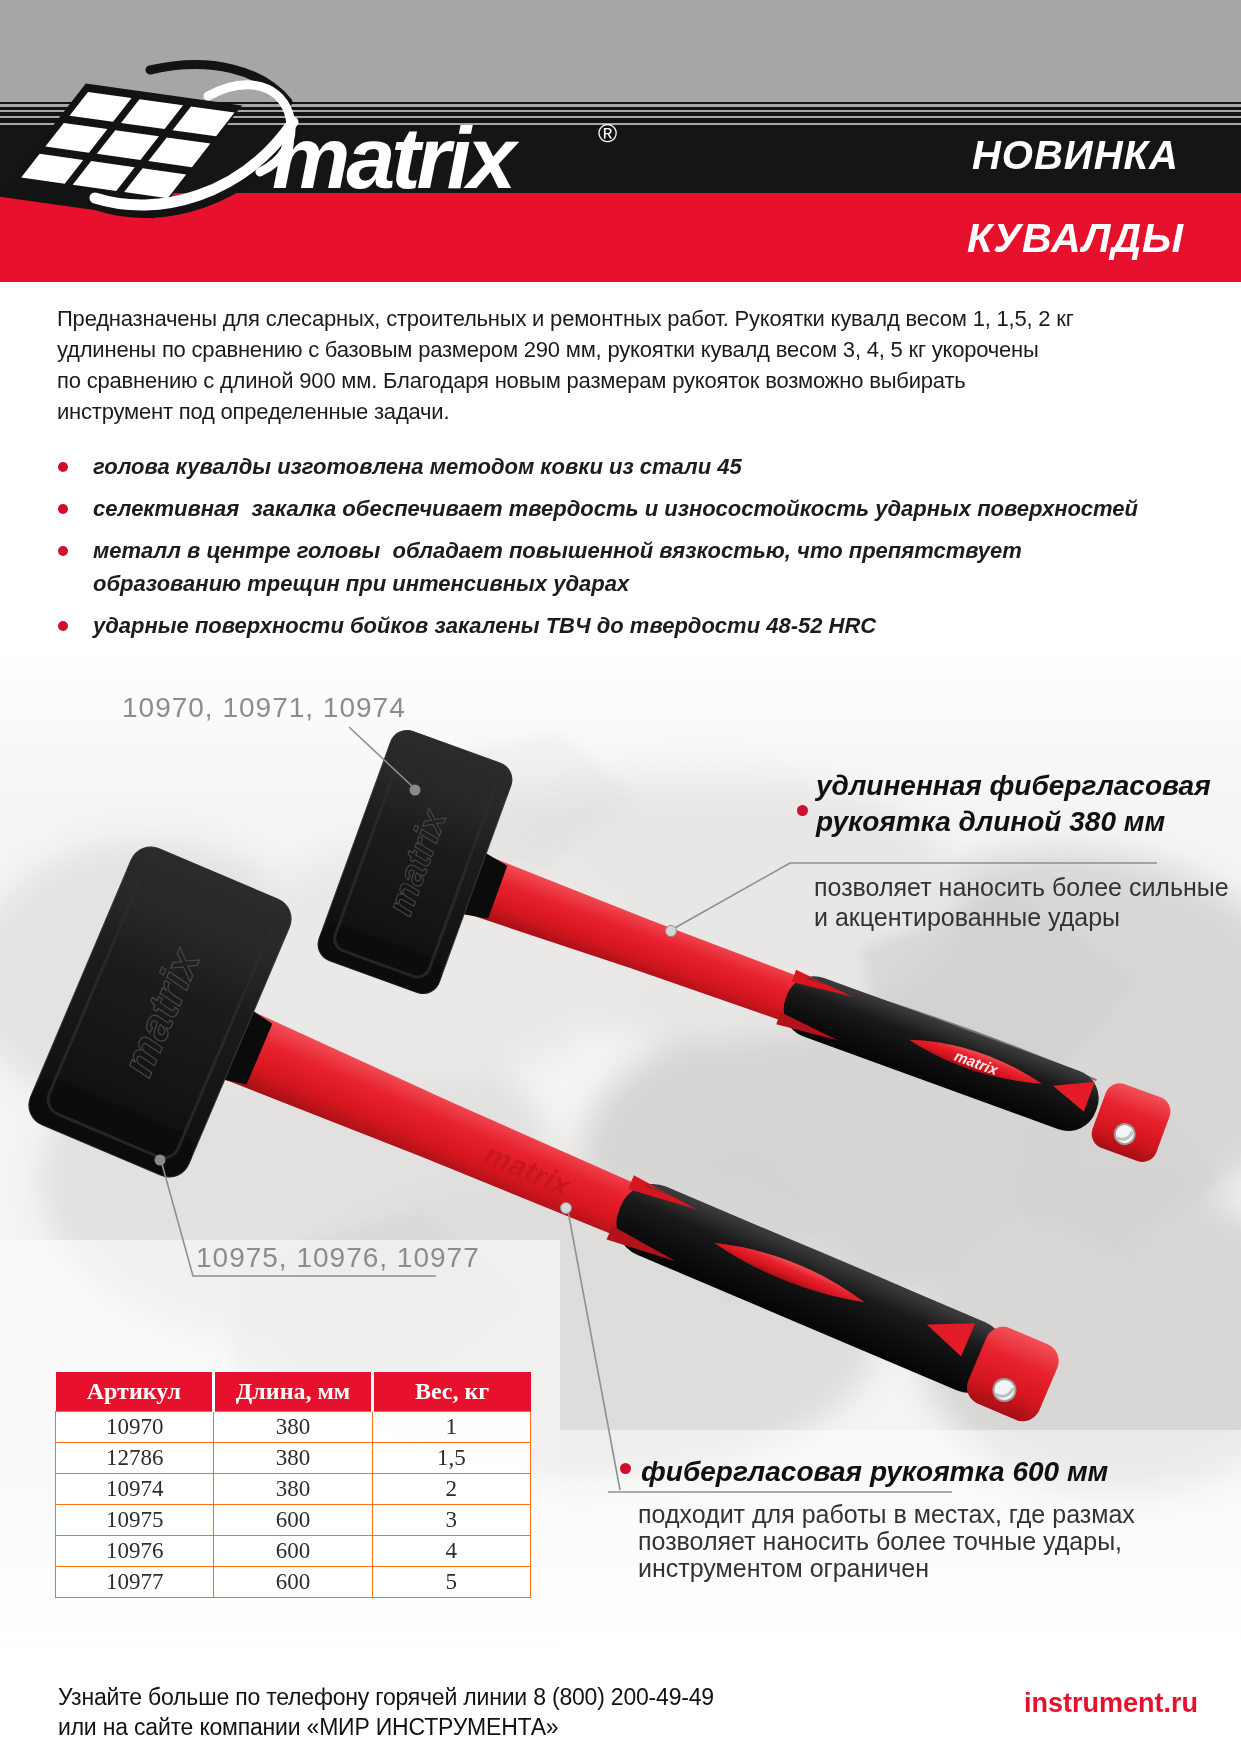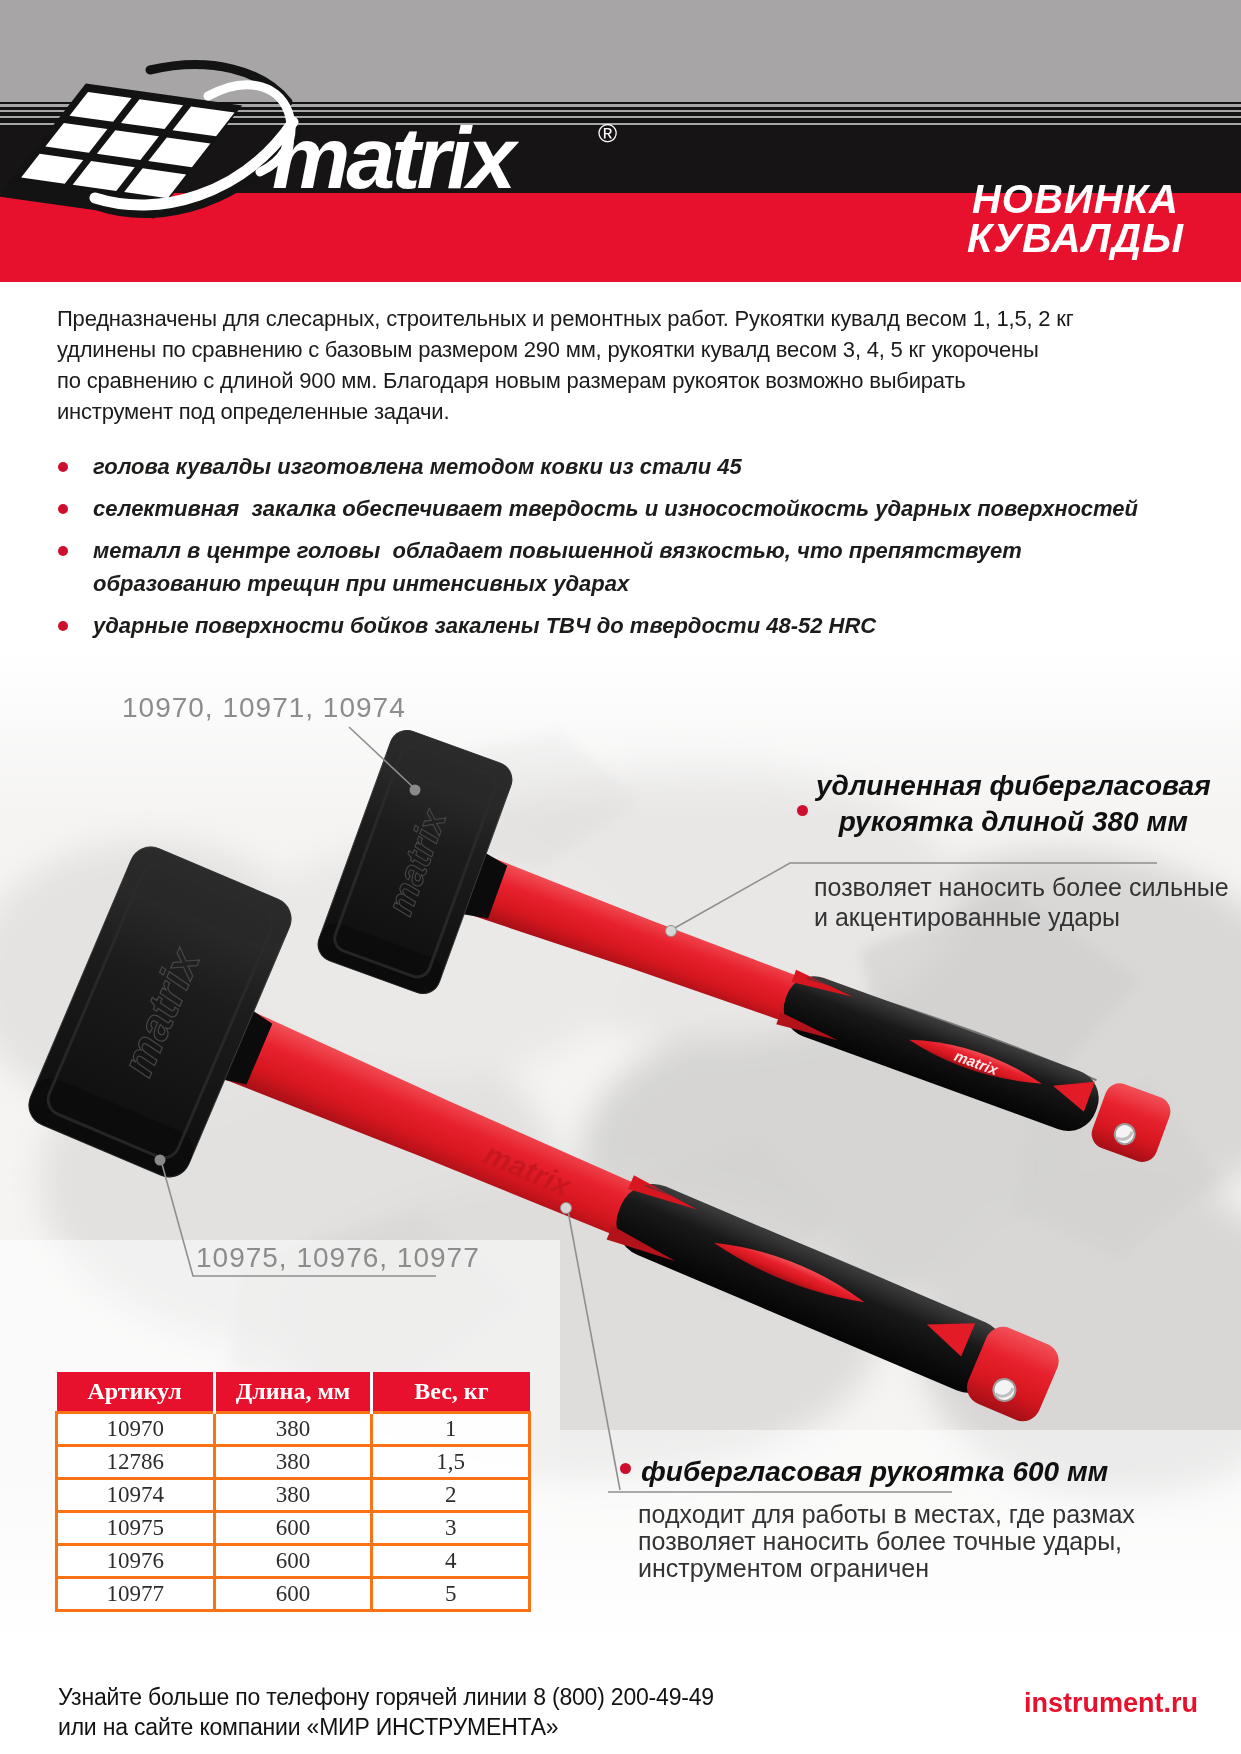--- a/index.html
+++ b/index.html
@@ -8,21 +8,21 @@
   
   .hdr-gray{position:absolute;left:0;top:0;width:1241px;height:100px;background:#a7a5a6;z-index:3;}
   .hdr-stripes{position:absolute;left:0;top:100px;width:1241px;height:28px;z-index:3;
     background:linear-gradient(180deg,
       #a7a5a6 0 2px,#141313 2px 4px,#a7a5a6 4px 7px,#141313 7px 10px,
       #a7a5a6 10px 12px,#141313 12px 16px,#a7a5a6 16px 18px,#141313 18px 23px,
       #a7a5a6 23px 25px,#141313 25px 28px);}
   .hdr-black{position:absolute;left:0;top:128px;width:1241px;height:65px;background:#161414;z-index:3;}
   .hdr-red{position:absolute;left:0;top:193px;width:1241px;height:89px;background:#e8112d;z-index:3;}
   .badge{position:absolute;top:133px;right:62px;z-index:5;color:#fff;font-size:40px;
-         font-weight:bold;font-style:italic;letter-spacing:1px;margin-top:44px;}
+         font-weight:bold;font-style:italic;letter-spacing:1px;}
   .prod-title{position:absolute;top:215px;right:57px;z-index:5;color:#fff;font-size:41px;
          font-weight:bold;font-style:italic;letter-spacing:1px;}
   .logo-svg{position:absolute;left:0;top:0;z-index:4;}
   
   .intro{position:absolute;left:57px;top:303px;width:1150px;z-index:2;color:#1b1b1b;
          font-size:22px;letter-spacing:-0.2px;}
   .intro .iline{height:31px;line-height:31px;white-space:pre;}
   
   .features{position:absolute;left:55px;top:450px;width:1150px;z-index:2;}
   .feat{display:flex;gap:25px;margin-bottom:9px;}
@@ -30,34 +30,34 @@
   .ftext{font-size:22px;font-weight:bold;font-style:italic;color:#1c1c1b;line-height:33px;white-space:pre;}
   
   .scene-svg{position:absolute;left:0;top:0;z-index:1;}
   .art-label{position:absolute;z-index:2;color:#8c8c8c;font-size:28px;letter-spacing:1px;}
   .lbl-380{left:122px;top:692px;}
   .lbl-600{left:196px;top:1242px;}
   .co-dot{position:absolute;width:11px;height:11px;border-radius:50%;background:#ce0e2d;z-index:2;}
   .co-dot-380{left:797px;top:805px;}
   .co-dot-600{left:620px;top:1463px;}
   .co-title{position:absolute;z-index:2;color:#101010;font-size:28px;font-weight:bold;
-            font-style:italic;line-height:36px;text-align:center;}
+            font-style:italic;line-height:36px;}
   .co-title-380{left:816px;top:768px;}
   .co-title-600{left:641px;top:1454px;}
   .co-desc{position:absolute;z-index:2;color:#333;font-size:25px;}
   .co-desc-380{left:814px;top:872px;line-height:30px;}
   .co-desc-600{left:638px;top:1501px;line-height:27px;}
   
   .spec-table{position:absolute;left:55px;top:1372px;z-index:2;border-collapse:collapse;
               width:476px;table-layout:fixed;font-family:Liberation Serif, serif;}
   .spec-table th{background:#e8112d;color:#fff;font-size:24px;font-weight:bold;height:37px;
                  border-left:3px solid #fff;}
   .spec-table th:first-child{border-left:none;}
   .spec-table td{background:rgba(255,255,255,0.93);color:#2d2d2d;font-size:23px;height:28px;
-                 text-align:center;border:3px solid #f97316;}
+                 text-align:center;border:1px solid #f97316;}
   
   .footer-left{position:absolute;left:58px;top:1682px;z-index:2;color:#121212;font-size:23px;
                letter-spacing:-0.2px;}
   .footer-left div{height:30px;line-height:30px;}
   .site{position:absolute;left:1024px;top:1688px;z-index:2;color:#e8112d;font-size:27px;font-weight:bold;}
 </style>
 </head>
 <body>
 
 <div class="page">

